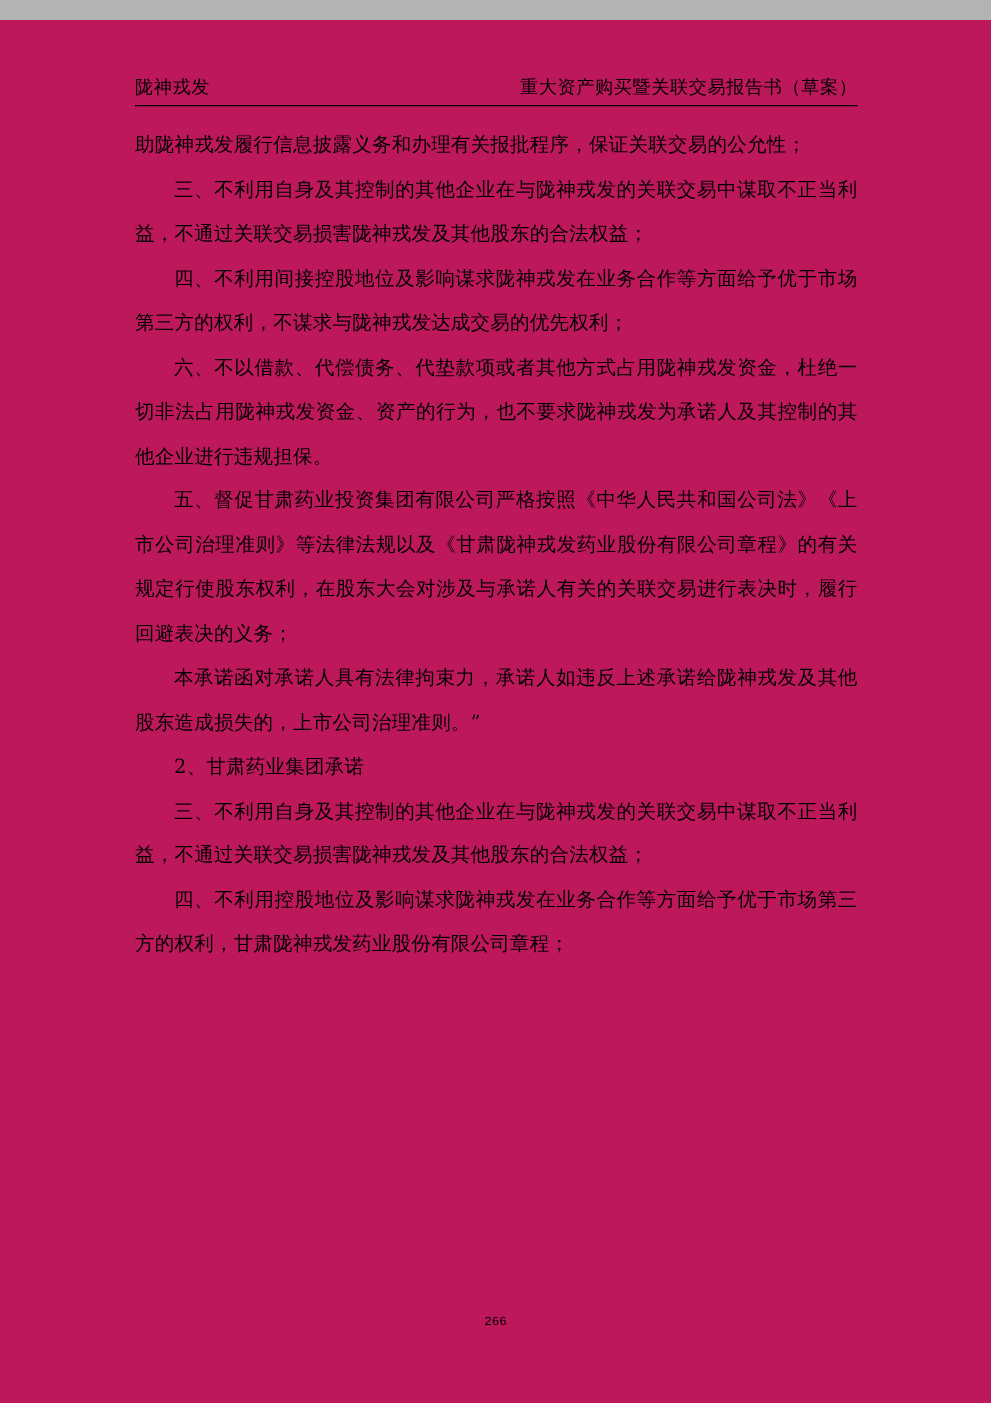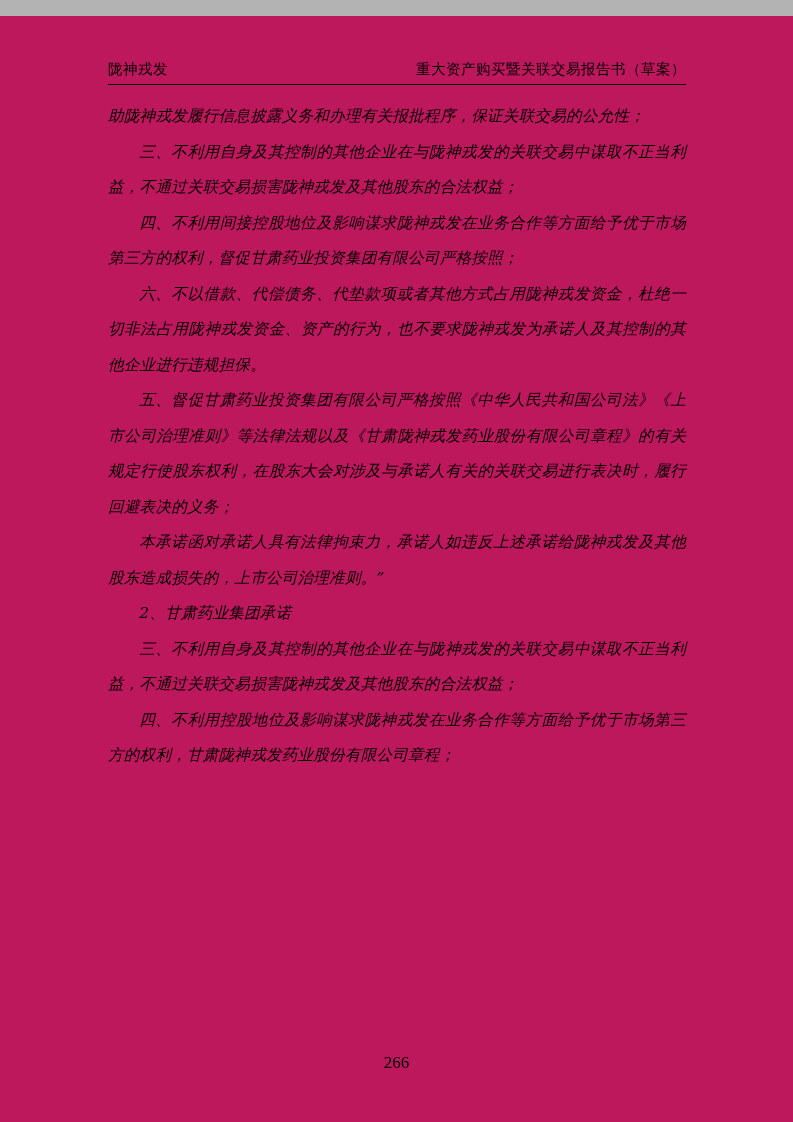--- a/index.html
+++ b/index.html
@@ -46,54 +46,53 @@
   .body-text {
     margin-top: 14px;
   }
   p.para {
     margin: 0 0 0 0;
     font-size: 15.6px;
     line-height: 35.5px;
     text-align: justify;
     text-justify: inter-ideograph;
     letter-spacing: 0.2px;
-    font-style: italic;
   }
   p.indent2 {
     text-indent: 2em;
   }
   p.indent1 {
     text-indent: 1.2em;
   }
   .pagenum {
     position: absolute;
     top: 1037px;
     left: 0;
     width: 793px;
     text-align: center;
-    font-size: 17px;
-    font-family: Liberation Serif, serif;
+    font-size: 10px;
+    font-family: Liberation Mono, monospace;
   }
 </style>
 </head>
 <body>
 
 <div class="page">
   <div class="content">
 
     <div class="header">
       <span class="header-left">陇神戎发</span>
       <span class="header-right">重大资产购买暨关联交易报告书（草案）</span>
     </div>
     <div class="header-rule"></div>
 
     <div class="body-text">
       <p class="para">助陇神戎发履行信息披露义务和办理有关报批程序，保证关联交易的公允性；</p>
       <p class="para indent2">三、不利用自身及其控制的其他企业在与陇神戎发的关联交易中谋取不正当利益，不通过关联交易损害陇神戎发及其他股东的合法权益；</p>
-      <p class="para indent2">四、不利用间接控股地位及影响谋求陇神戎发在业务合作等方面给予优于市场第三方的权利，督促甘肃药业投资集团有限公司严格按照；</p>
+      <p class="para indent2">四、不利用间接控股地位及影响谋求陇神戎发在业务合作等方面给予优于市场第三方的权利，不谋求与陇神戎发达成交易的优先权利；</p>
       <p class="para indent2">六、不以借款、代偿债务、代垫款项或者其他方式占用陇神戎发资金，杜绝一切非法占用陇神戎发资金、资产的行为，也不要求陇神戎发为承诺人及其控制的其他企业进行违规担保。</p>
       <p class="para indent2">五、督促甘肃药业投资集团有限公司严格按照《中华人民共和国公司法》《上市公司治理准则》等法律法规以及《甘肃陇神戎发药业股份有限公司章程》的有关规定行使股东权利，在股东大会对涉及与承诺人有关的关联交易进行表决时，履行回避表决的义务；</p>
       <p class="para indent2">本承诺函对承诺人具有法律拘束力，承诺人如违反上述承诺给陇神戎发及其他股东造成损失的，上市公司治理准则。”</p>
       <p class="para indent2">2、甘肃药业集团承诺</p>
       <p class="para indent2">三、不利用自身及其控制的其他企业在与陇神戎发的关联交易中谋取不正当利益，不通过关联交易损害陇神戎发及其他股东的合法权益；</p>
       <p class="para indent2">四、不利用控股地位及影响谋求陇神戎发在业务合作等方面给予优于市场第三方的权利，甘肃陇神戎发药业股份有限公司章程；</p>
     </div>
 
   </div>
 

